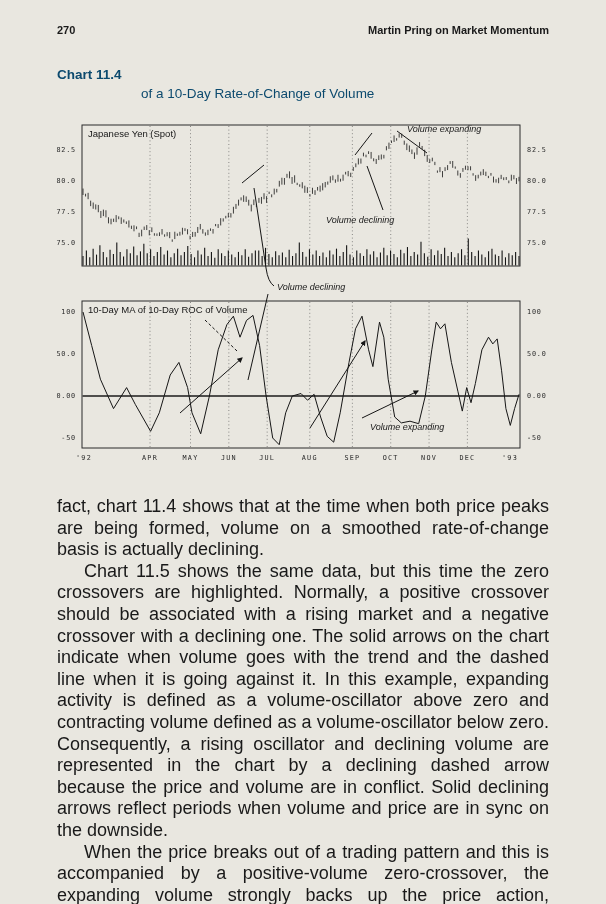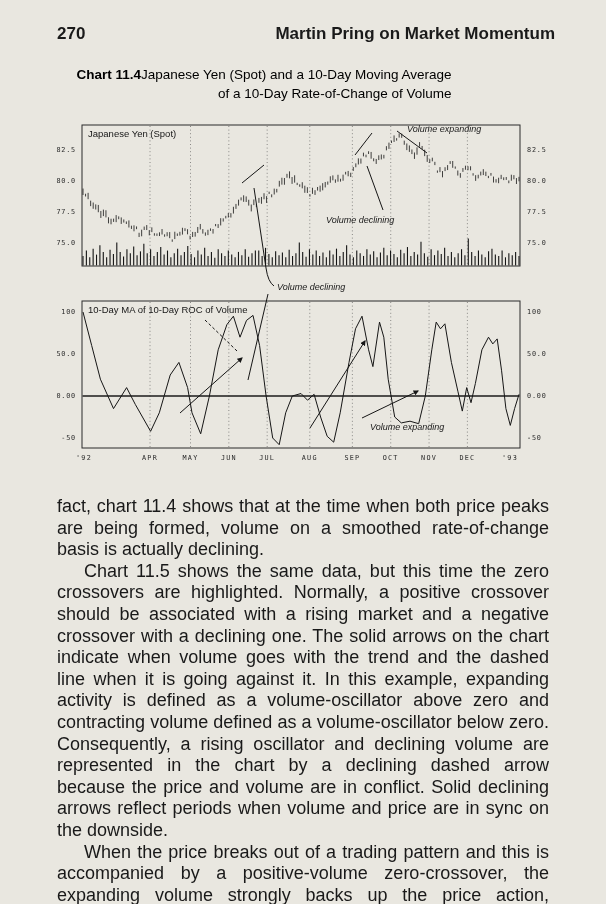--- a/index.html
+++ b/index.html
@@ -5,27 +5,27 @@
   html,body{margin:0;padding:0;}
   .page{
     position:relative;
     width:606px;height:904px;
     background:#e9e7e0;
     font-family:"Liberation Sans",sans-serif;
     color:#1d1d1d;
     overflow:hidden;
   }
   .running-header{
-    position:absolute;top:24px;left:57px;right:51px;
+    position:absolute;top:24px;left:57px;right:57px;
     display:flex;justify-content:space-between;
-    font-size:17px;font-weight:700;color:#1a1a1a;
+    font-size:11px;font-weight:700;color:#1a1a1a;
   }
   .caption{
     position:absolute;top:66px;left:57px;width:470px;
-    display:flex;font-size:13.5px;line-height:18.5px;color:#000000;text-align:right;
+    display:flex;font-size:13.5px;line-height:18.5px;color:#0c4a6e;
   }
   .caption .cap-label{font-weight:700;width:84px;flex:0 0 84px;}
   .caption .cap-text{font-weight:400;}
   .figure{
     position:absolute;top:120px;left:40px;width:526px;height:352px;
   }
   .figure svg{display:block;}
   .body-text{
     position:absolute;top:496px;left:57px;width:492px;
     font-size:18px;line-height:21.6px;text-align:justify;color:#191919;
@@ -44,21 +44,21 @@
 <div class="page">
 
   <div class="running-header">
     <span>270</span>
     <span>Martin Pring on Market Momentum</span>
   </div>
 
   <div class="caption">
     <span class="cap-label">Chart 11.4</span>
     <span class="cap-text">
-      <span>Japanese Yen (Spot) and a 10-Day Moving Average</span><br>
+      <br>
       <span>of a 10-Day Rate-of-Change of Volume</span>
     </span>
   </div>
 
   <div class="figure">
     <svg id="chart-svg" width="526" height="352" viewBox="0 0 526 352">
       <defs>
         <marker id="arr" viewBox="0 0 10 10" refX="8" refY="5" markerWidth="5.5" markerHeight="5.5" orient="auto">
           <path d="M0,0 L10,5 L0,10 z" fill="#161616"></path>
         </marker>

